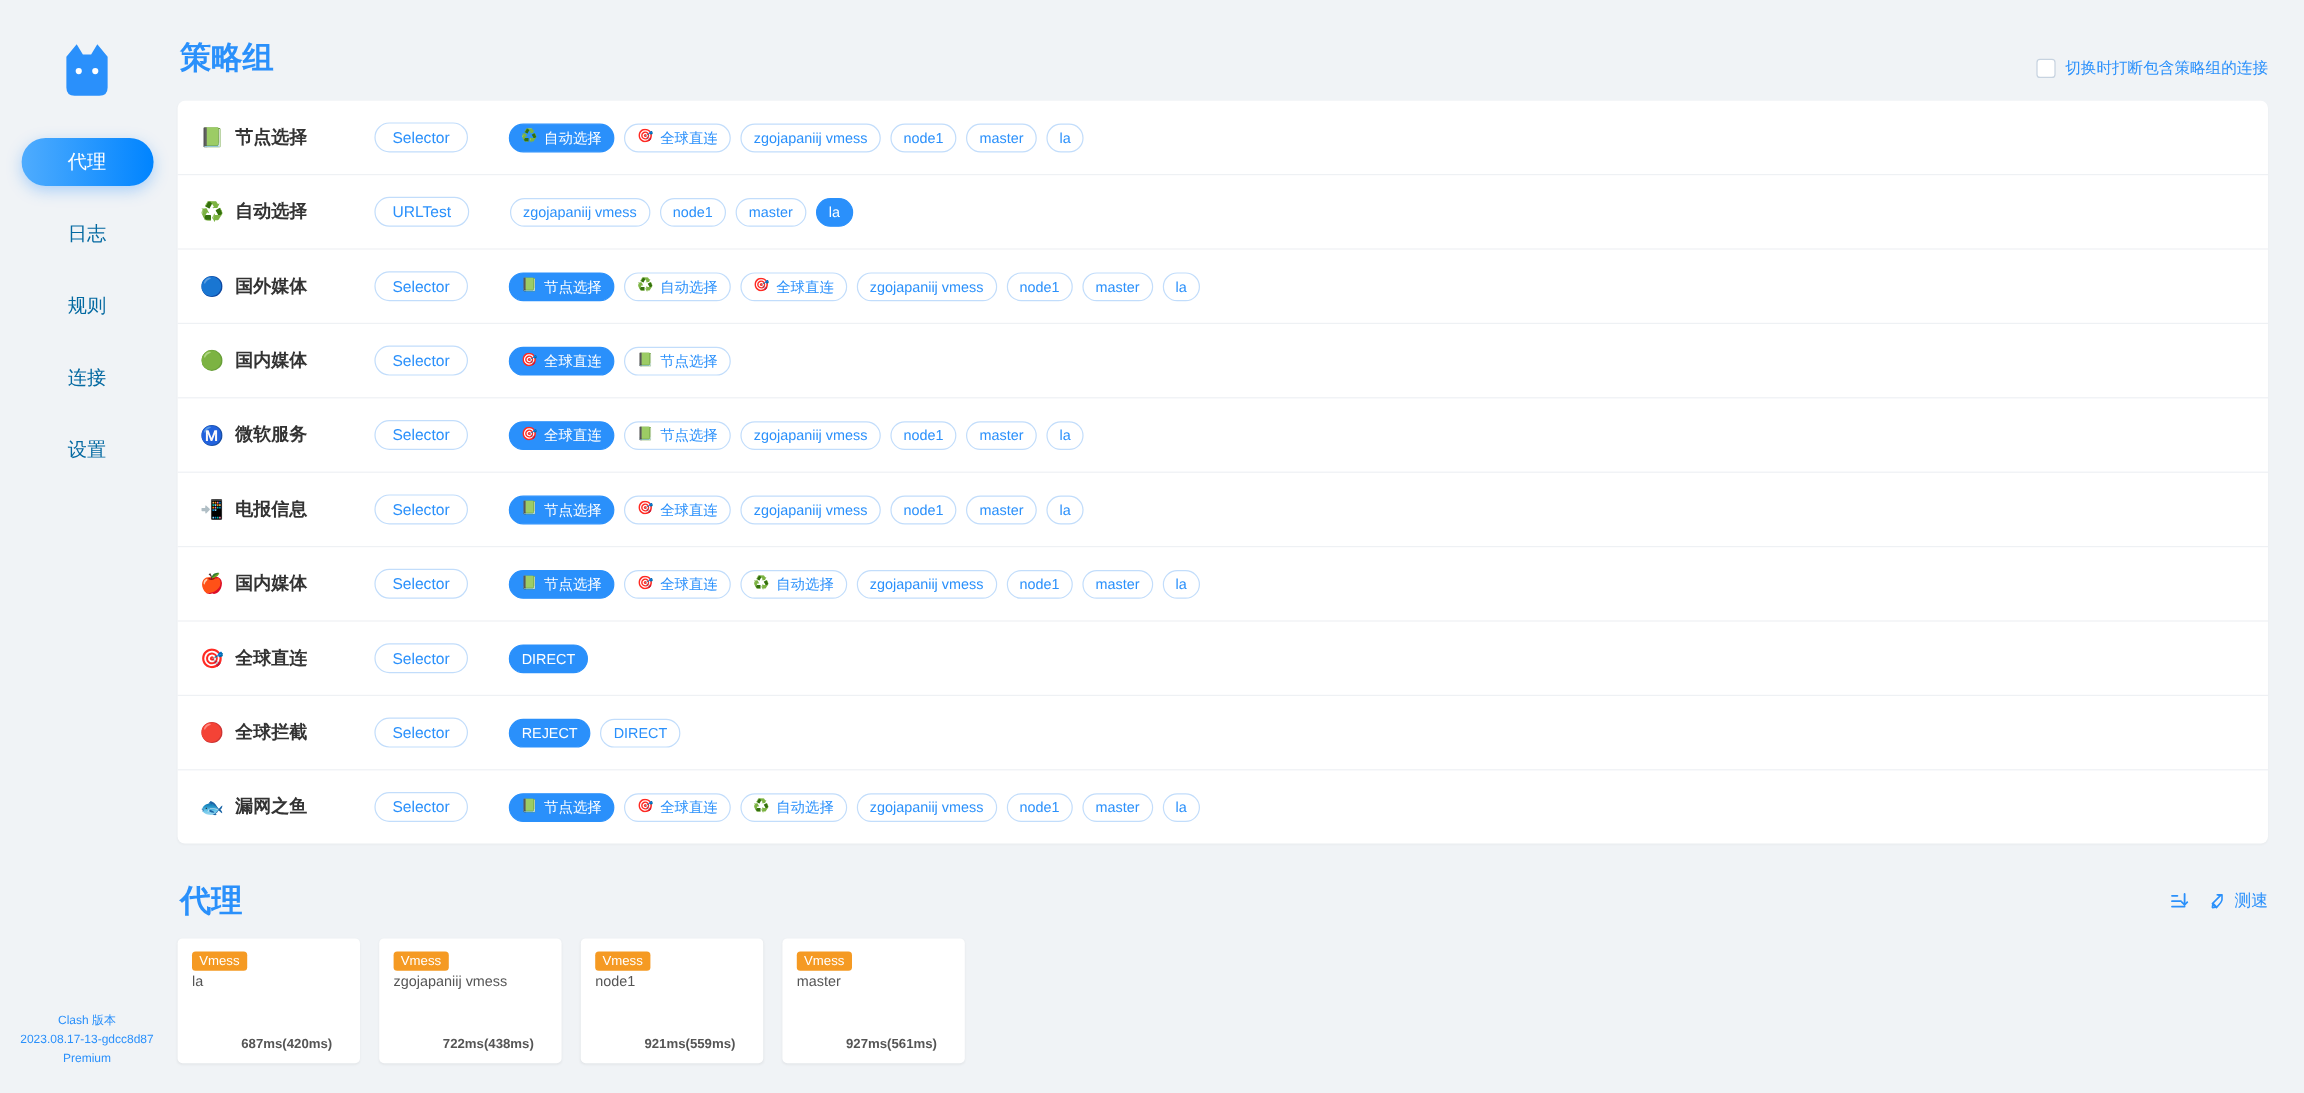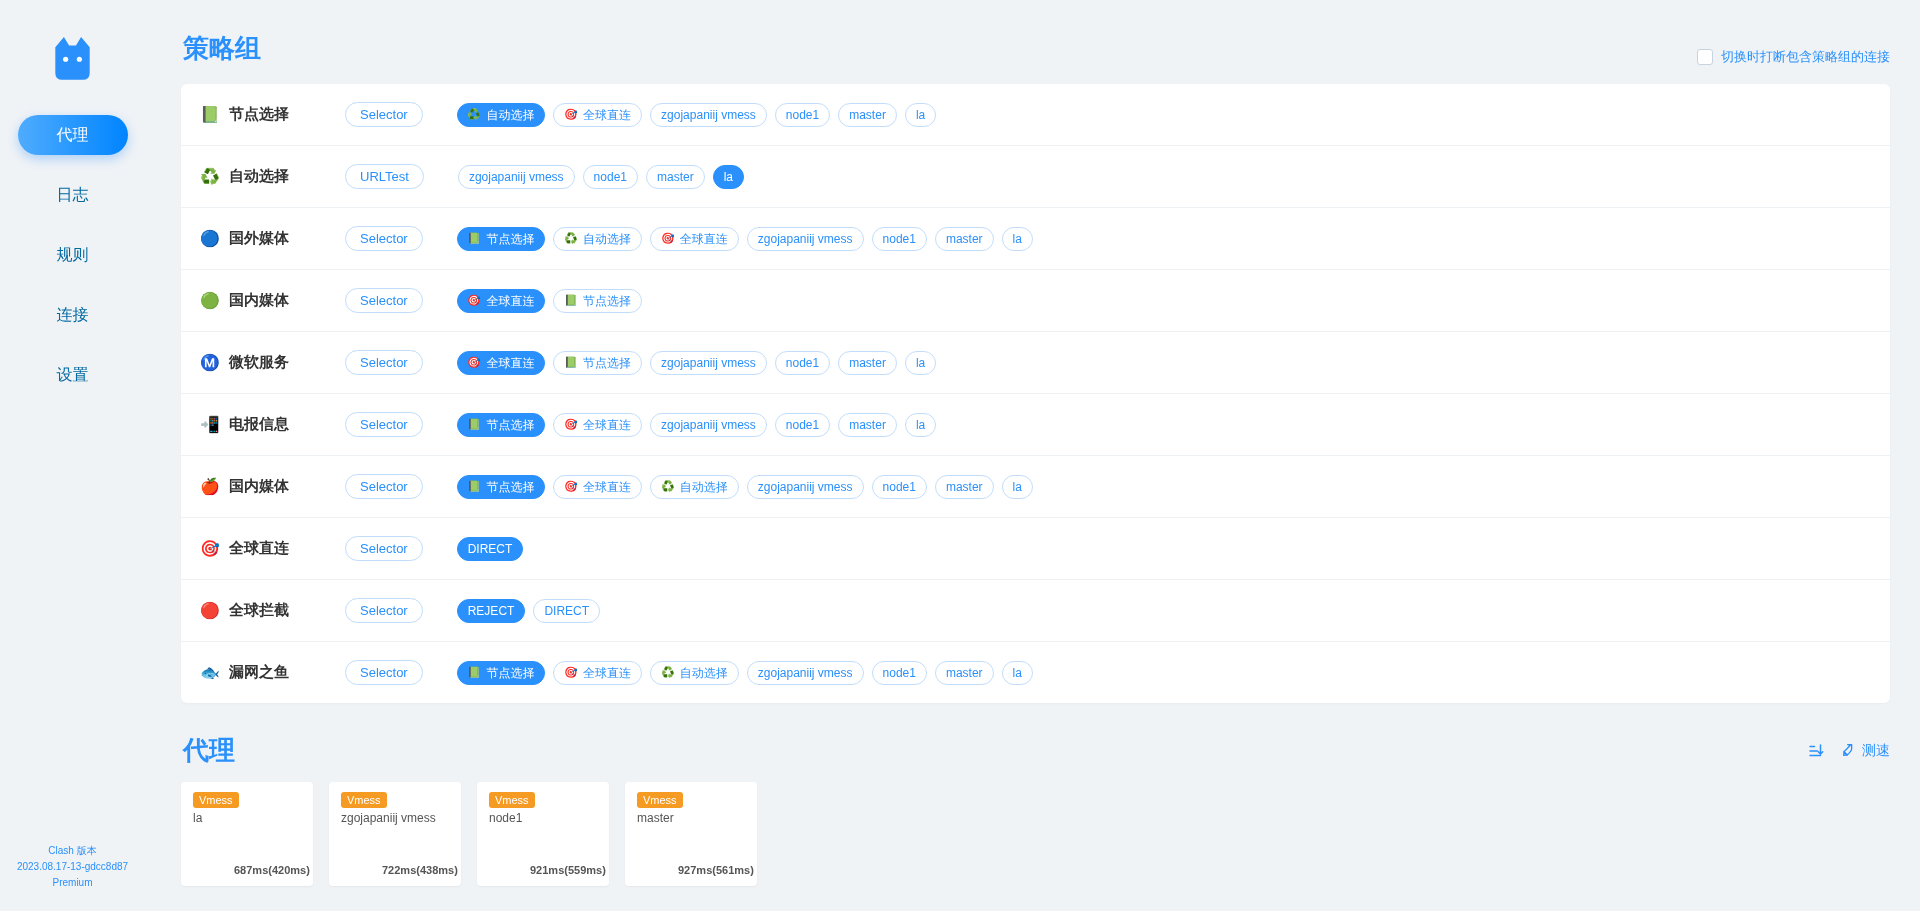--- a/index.html
+++ b/index.html
@@ -22,21 +22,21 @@
 
   
   .sidebar { position:absolute; left:0; top:0; width:145px; height:100%; display:flex; flex-direction:column; align-items:center; padding-top:30px; }
   .logo { width:55px; height:55px; margin-bottom:30px; }
   .nav { display:flex; flex-direction:column; gap:20px; align-items:center; }
   .nav-item { width:110px; height:40px; display:flex; align-items:center; justify-content:center; border-radius:20px; color:#0369a1; font-size:16px; cursor:pointer; font-weight:500; }
   .nav-item.active { background: linear-gradient(90deg, var(--brand-grad-start), var(--brand-grad-end)); color:#fff; box-shadow:0 4px 12px rgba(42,144,251,0.35); }
   .sidebar-bottom { position:absolute; bottom:20px; width:100%; text-align:center; color:var(--brand); font-size:10px; line-height:1.6; }
 
   
-  .main { position:absolute; left:161px; top:0; right:0; height:100%; padding:20px 30px 0 20px; overflow:auto; }
+  .main { position:absolute; left:128px; top:0; right:0; height:100%; padding:20px 30px 0 20px; overflow:auto; }
   .section-title { color:var(--brand); font-size:26px; font-weight:600; margin:10px 0 18px 2px; display:flex; align-items:center; justify-content:space-between; }
   .top-right-toggle { font-size:13px; color:var(--brand); display:flex; align-items:center; gap:8px; font-weight:400;margin-top:18px; }
   .checkbox { width:16px; height:16px; border:1.5px solid #c7d3e0; border-radius:3px; background:#fff; display:inline-block; }
 
   .panel { background:var(--card); border-radius:6px; box-shadow:0 1px 2px rgba(0,0,0,0.03); }
   .group-row { display:flex; align-items:center; padding:18px 20px; border-bottom:1px solid var(--line); gap:14px; }
   .group-row:last-child { border-bottom:none; }
   .group-head { display:flex; align-items:center; gap:10px; width:130px; flex:0 0 130px; }
   .group-icon { width:18px; height:18px; flex:0 0 18px; display:flex; align-items:center; justify-content:center; font-size:16px; }
   .group-name { font-size:15px; font-weight:700; color:#333; white-space:nowrap; }
@@ -46,21 +46,21 @@
   .proxy-pill.active { background:var(--pill-fill); border-color:var(--pill-fill); color:#fff; }
   .proxy-pill .emoji { font-size:11px; line-height:1; }
 
   
   .proxies-header { display:flex; align-items:center; justify-content:space-between; margin:30px 0 14px 2px; }
   .proxies-title { color:var(--brand); font-size:26px; font-weight:600; }
   .proxies-actions { display:flex; align-items:center; gap:16px; color:var(--brand); font-size:14px; }
   .sort-icon, .rocket-icon { display:inline-flex; align-items:center; }
 
   .proxy-grid { display:flex; gap:16px; flex-wrap:wrap; }
-  .proxy-card { width:132px; height:104px; background:var(--card); border-radius:4px; box-shadow:0 1px 2px rgba(0,0,0,0.05); padding:10px 12px; display:flex; flex-direction:column; justify-content:space-between; cursor:pointer; }
+  .proxy-card { width:152px; height:104px; background:var(--card); border-radius:4px; box-shadow:0 1px 2px rgba(0,0,0,0.05); padding:10px 12px; display:flex; flex-direction:column; justify-content:space-between; cursor:pointer; }
   .proxy-card .tag { background:var(--orange); color:#fff; font-size:11px; padding:2px 6px; border-radius:3px; align-self:flex-start; }
   .proxy-card .name { font-size:12px; color:#555; margin-top:4px; word-break:break-all; }
   .proxy-card .lat { font-size:11px; color:#555; font-weight:600;padding-left:41px; }
 </style>
 </head>
 <body>
 
 <div class="sidebar">
   <div class="logo">
     <svg viewBox="0 0 64 64" width="55" height="55">
@@ -352,21 +352,21 @@
     <div class="proxies-actions">
       <span class="sort-icon">
         <svg width="18" height="18" viewBox="0 0 24 24" fill="none" stroke="#2a90fb" stroke-width="2" stroke-linecap="round">
           <path d="M4 6h6"></path>
             <path d="M4 12h10"></path>
             <path d="M4 18h14"></path>
           <path d="M18 4v12"></path>
             <path d="M15 13l3 3 3-3"></path>
         </svg>
       </span>
-      <span style="display:inline-flex;align-items:flex-start;gap:5px;cursor:pointer;">
+      <span style="display:inline-flex;align-items:center;gap:5px;cursor:pointer;">
         <span class="rocket-icon">
           <svg width="16" height="16" viewBox="0 0 24 24" fill="none" stroke="#2a90fb" stroke-width="2" stroke-linecap="round" stroke-linejoin="round">
             <path d="M5 15c-1 3-1 5-1 5s2 0 5-1l-4-4z"></path>
             <path d="M14 4c3 0 6 0 6 0s0 3 0 6c0 3-4 7-7 10l-5-5c3-3 7-7 10-10z" transform="translate(-4 0)"></path>
           </svg>
         </span>
         <span>测速</span>
       </span>
     </div>
   </div>

